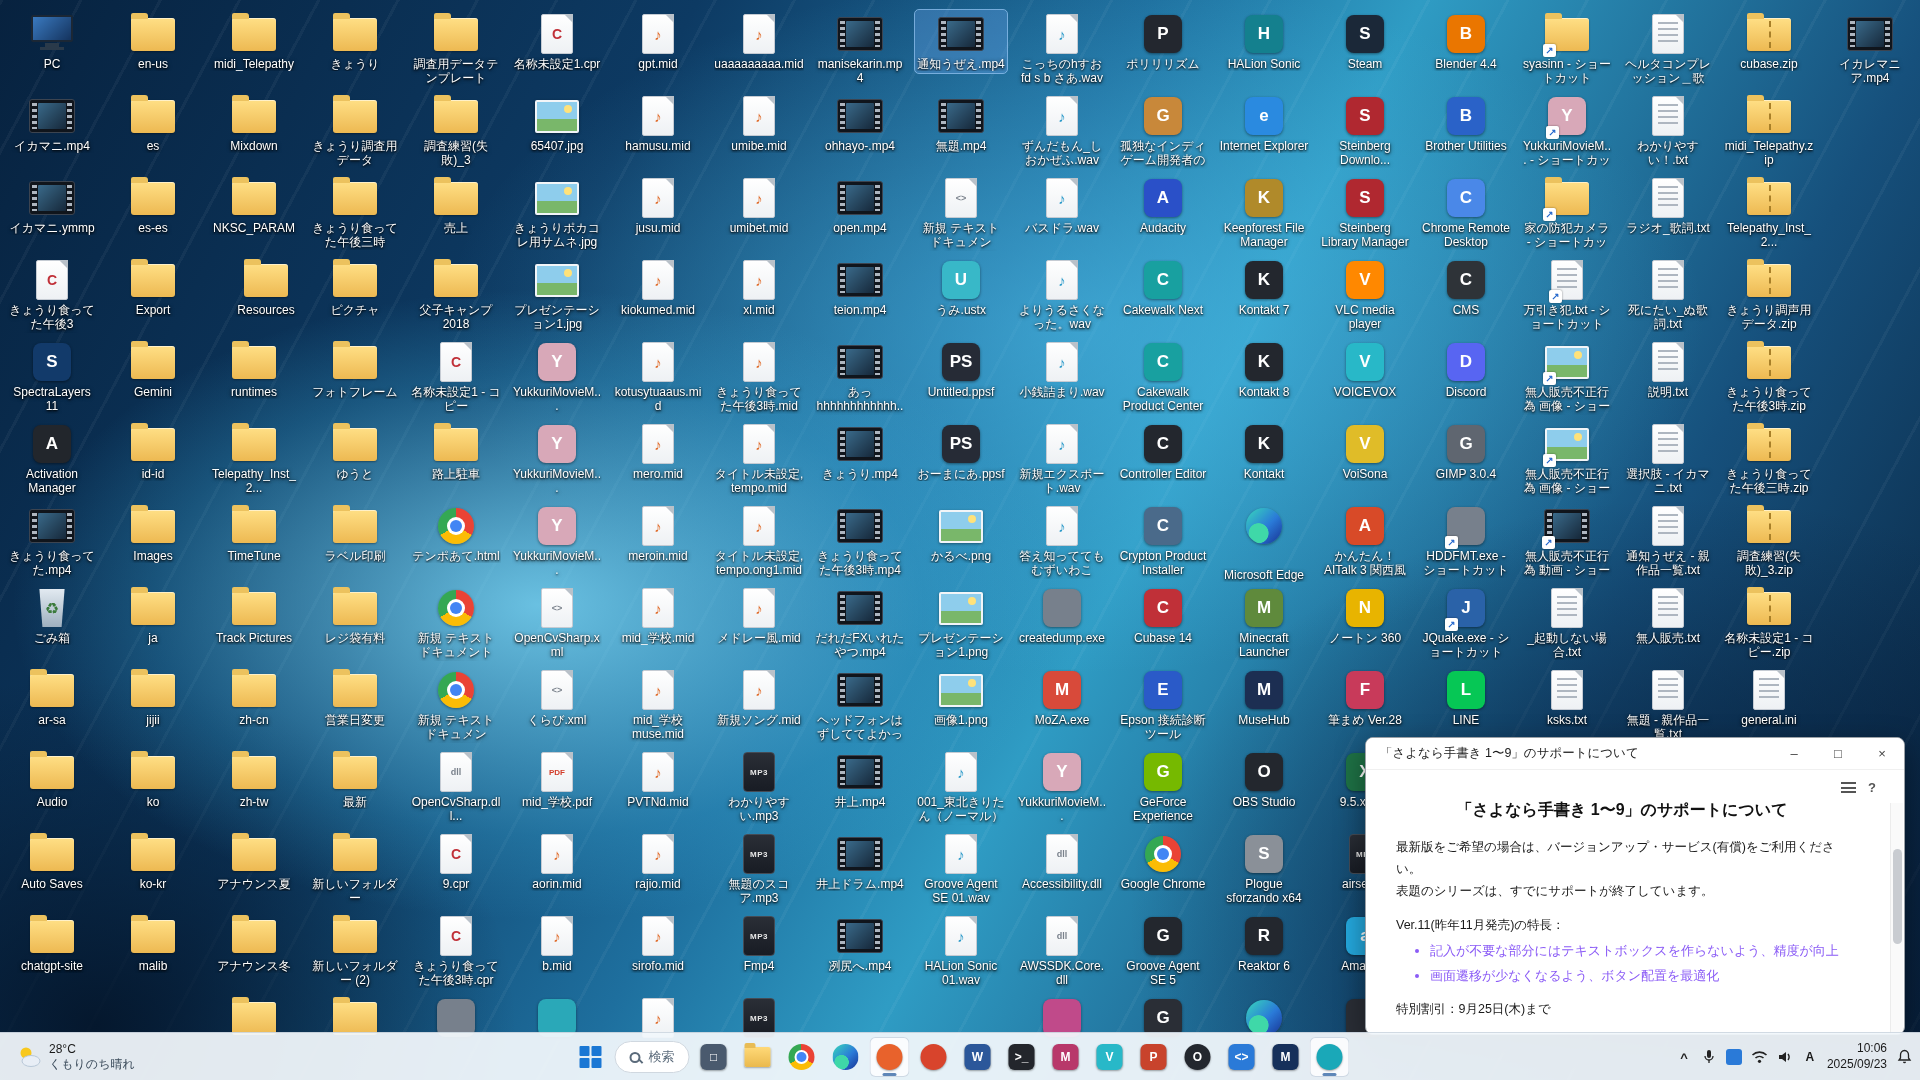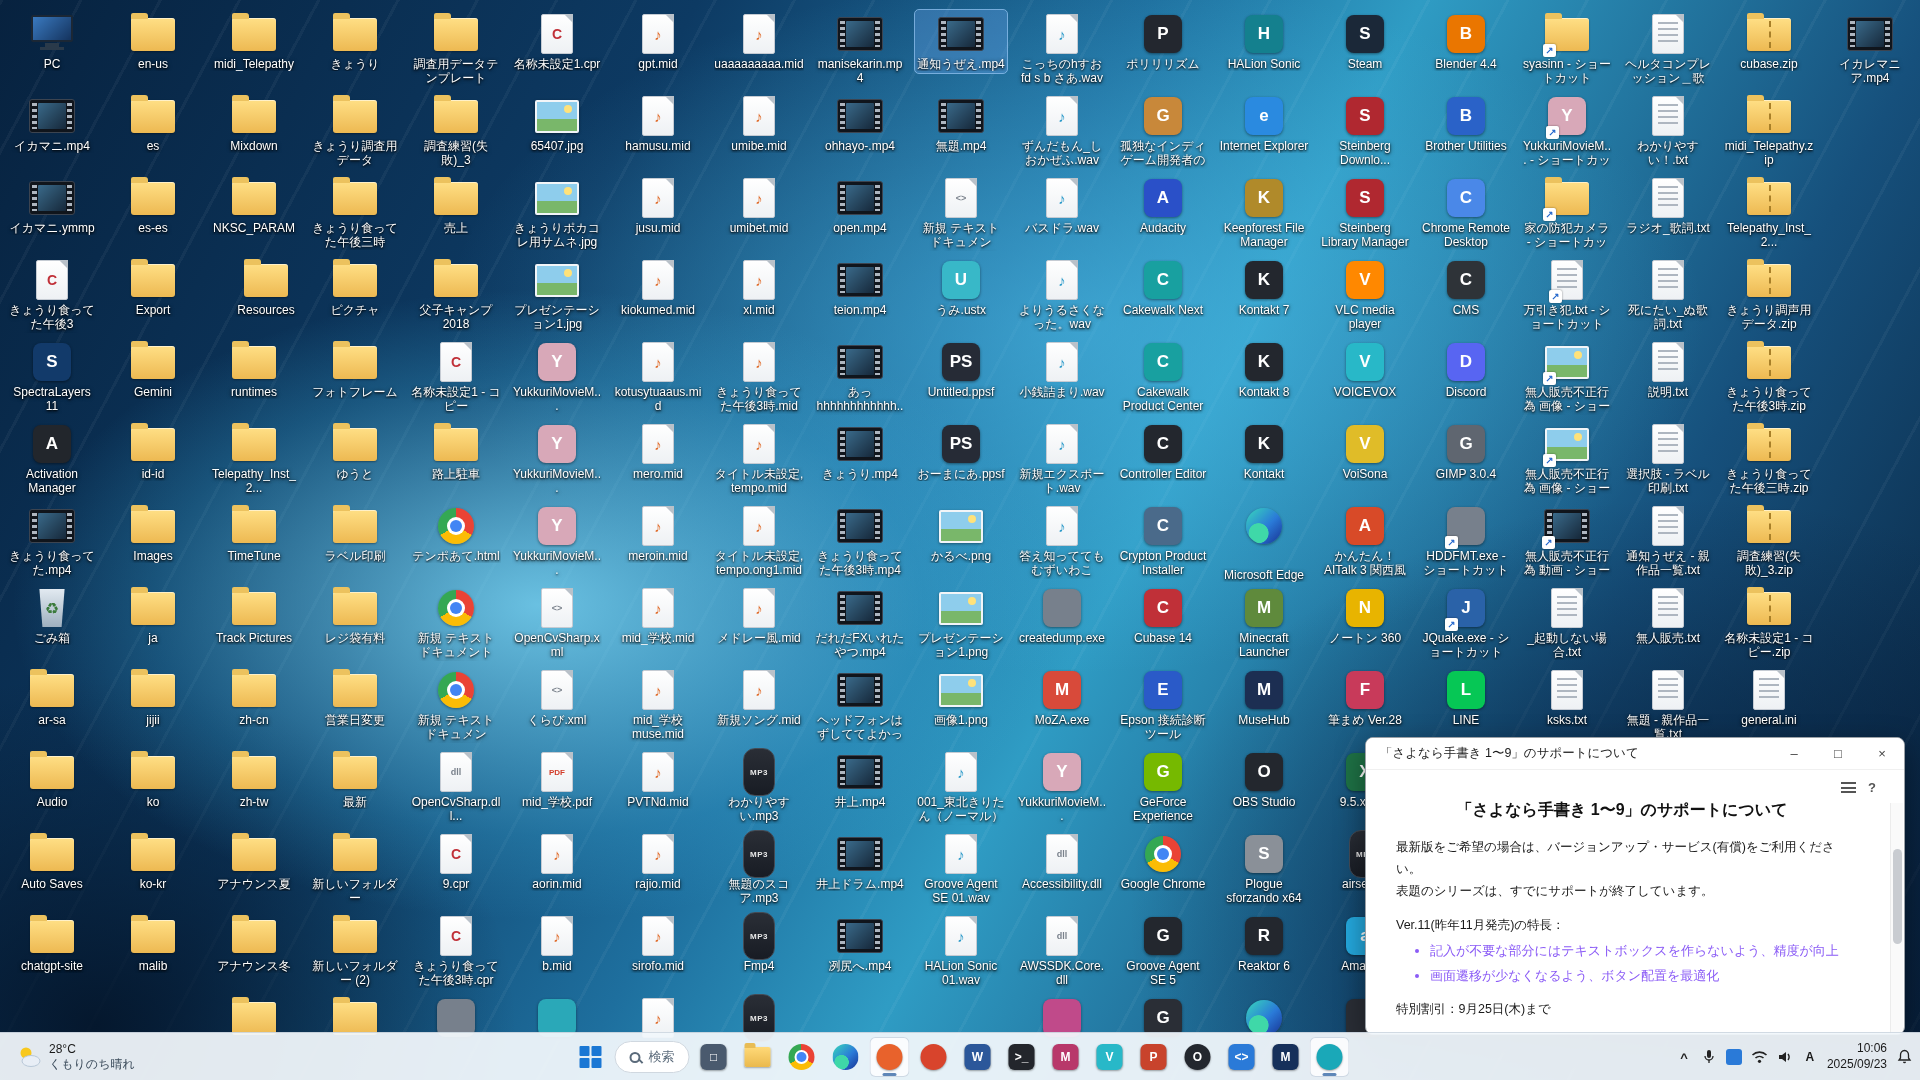--- a/index.html
+++ b/index.html
@@ -31,21 +31,21 @@
 .i-video::before{left:2px}.i-video::after{right:2px}
 .vthumb{width:28px;height:26px;background:linear-gradient(135deg,#3a6a8a,#16283a);border-radius:1px}
 .i-page{width:32px;height:40px;background:linear-gradient(180deg,#fff,#eef1f4);border:1px solid #c5cbd3;border-radius:2px;position:relative;display:flex;align-items:center;justify-content:center}
 .i-page::before{content:"";position:absolute;top:-1px;right:-1px;border-style:solid;border-width:0 9px 9px 0;border-color:rgba(0,0,0,0) #b9c1c9 rgba(0,0,0,0) rgba(0,0,0,0)}
 .pg{font-size:15px;font-weight:bold}
 .n-midi{color:#e06a28}.n-wav{color:#2898c8}
 .pg-pdf{font-size:8px;color:#d23c2a;font-weight:bold}
 .pg-sm{font-size:9px;color:#7a828c;font-weight:bold}
 .pg-cpr{font-size:14px;color:#c03038;font-weight:bold}
 .pg-lines{width:20px;height:24px;background-image:repeating-linear-gradient(180deg,#aeb6c0 0 2px,rgba(0,0,0,0) 2px 6px)}
-.i-mp3{width:32px;height:48px;background:linear-gradient(180deg,#2a2e36,#181c24);border-radius:12px;display:flex;align-items:center;justify-content:center;border:1px solid #444b55}
+.i-mp3{width:32px;height:40px;background:linear-gradient(180deg,#2a2e36,#181c24);border-radius:4px;display:flex;align-items:center;justify-content:center;border:1px solid #444b55}
 .i-mp3 span{color:#e8e8e8;font-size:8px;font-weight:bold;letter-spacing:.5px}
 .i-img{width:44px;height:33px;border:2px solid #f2f5f8;border-radius:2px;background:linear-gradient(180deg,#8ecdec 0 58%,#79b76a 58% 100%);position:relative;box-shadow:0 1px 3px rgba(0,0,0,.4)}
 .i-img::before{content:"";position:absolute;top:3px;right:5px;width:8px;height:8px;border-radius:50%;background:#ffe27a}
 .i-chrome{width:36px;height:36px;border-radius:50%;background:conic-gradient(#ea4335 0 120deg,#fbbc05 120deg 240deg,#34a853 240deg 360deg);position:relative;box-shadow:0 1px 3px rgba(0,0,0,.4)}
 .i-chrome::before{content:"";position:absolute;inset:9px;background:#fff;border-radius:50%}
 .i-chrome::after{content:"";position:absolute;inset:12px;background:#4285f4;border-radius:50%}
 .i-edge{width:36px;height:36px;border-radius:50%;box-shadow:0 1px 3px rgba(0,0,0,.4);background:radial-gradient(circle at 35% 70%,#3fd8a8 0 28%,rgba(0,0,0,0) 30%),linear-gradient(135deg,#35c8c0 10%,#2a7ad8 55%,#1a3a9a 95%)}
 .i-app{width:38px;height:38px;border-radius:8px;display:flex;align-items:center;justify-content:center;color:#fff;font-weight:bold;font-size:17px;box-shadow:0 1px 3px rgba(0,0,0,.45);background:#6a7480}
 .i-pc{width:42px;height:38px}
 .i-pc .scr{width:42px;height:27px;background:linear-gradient(135deg,#3a7ac0,#14335e);border:2px solid #1b2735;border-radius:2px}
@@ -1479,21 +1479,21 @@
         </div>
       </div>
       <div class="lbl">説明.txt</div>
     </div>
     <div class="cell" style="left: 1622px; top: 420px;">
       <div class="ic">
         <div class="i-page">
           <div class="pg-lines"></div>
         </div>
       </div>
-      <div class="lbl">選択肢 - ラベル印刷.txt</div>
+      <div class="lbl">選択肢 - イカマニ.txt</div>
     </div>
     <div class="cell" style="left: 1622px; top: 502px;">
       <div class="ic">
         <div class="i-page">
           <div class="pg-lines"></div>
         </div>
       </div>
       <div class="lbl">通知うぜえ - 親作品一覧.txt</div>
     </div>
     <div class="cell" style="left: 1622px; top: 584px;">

